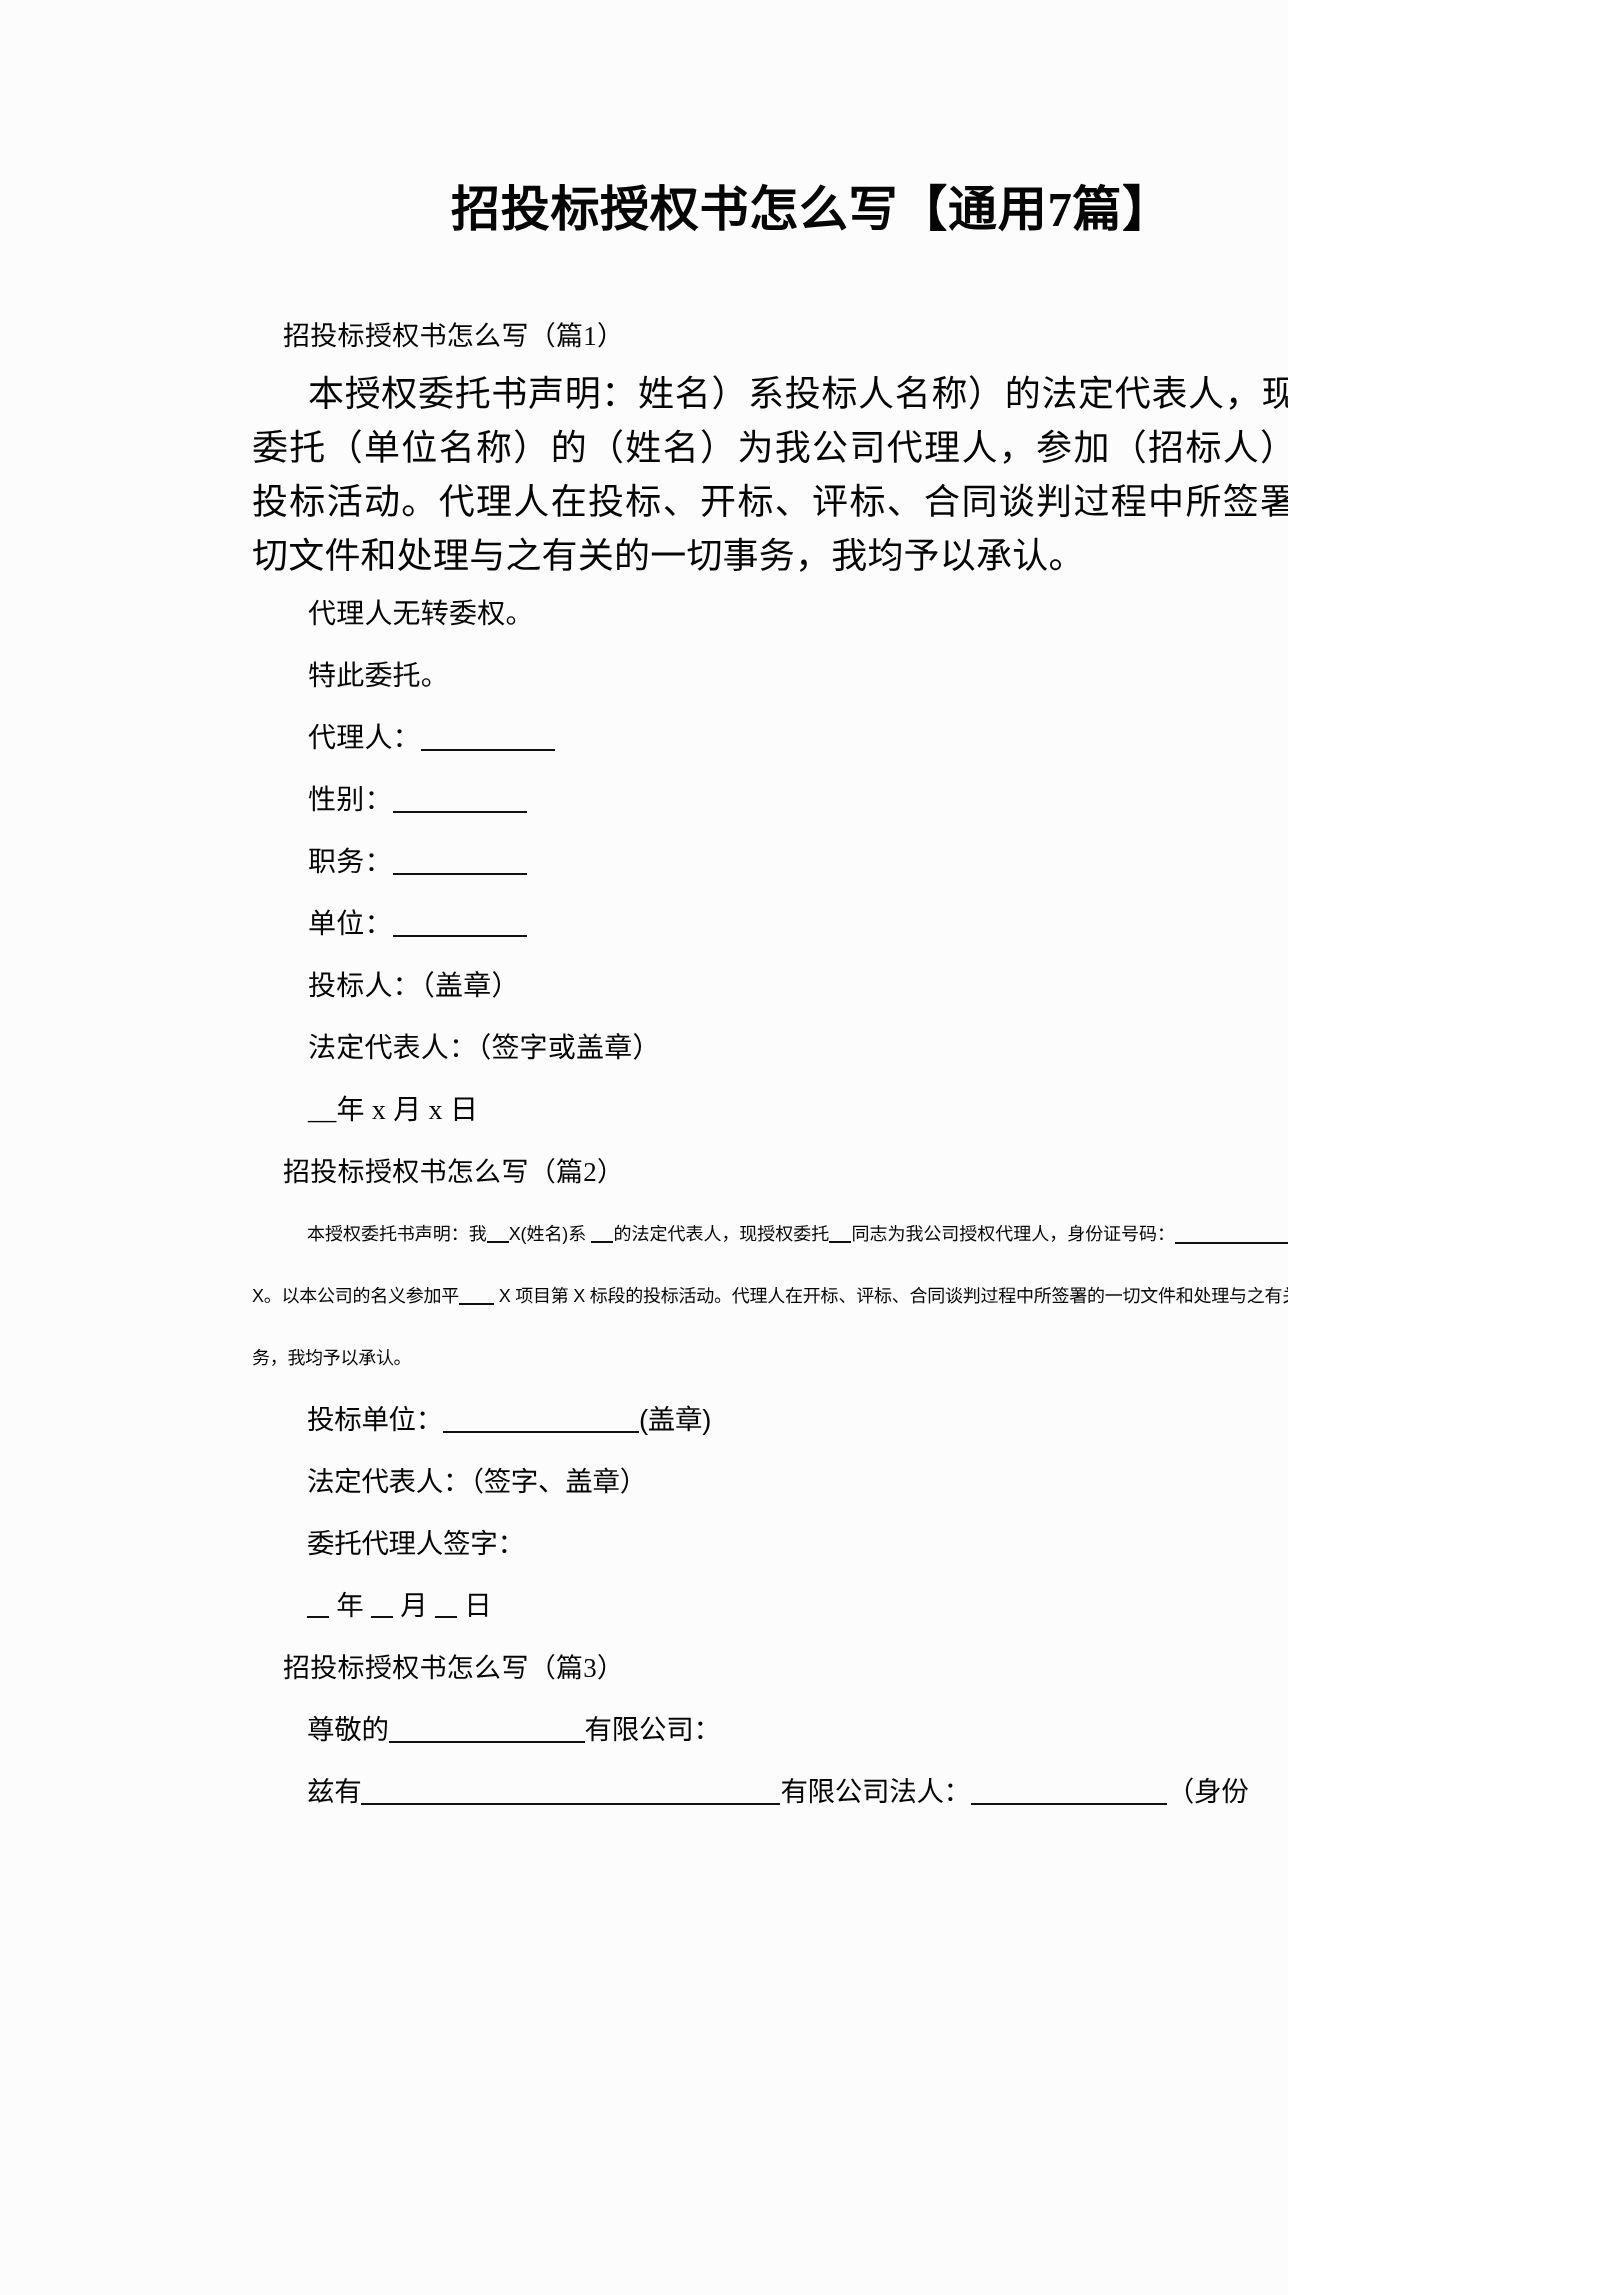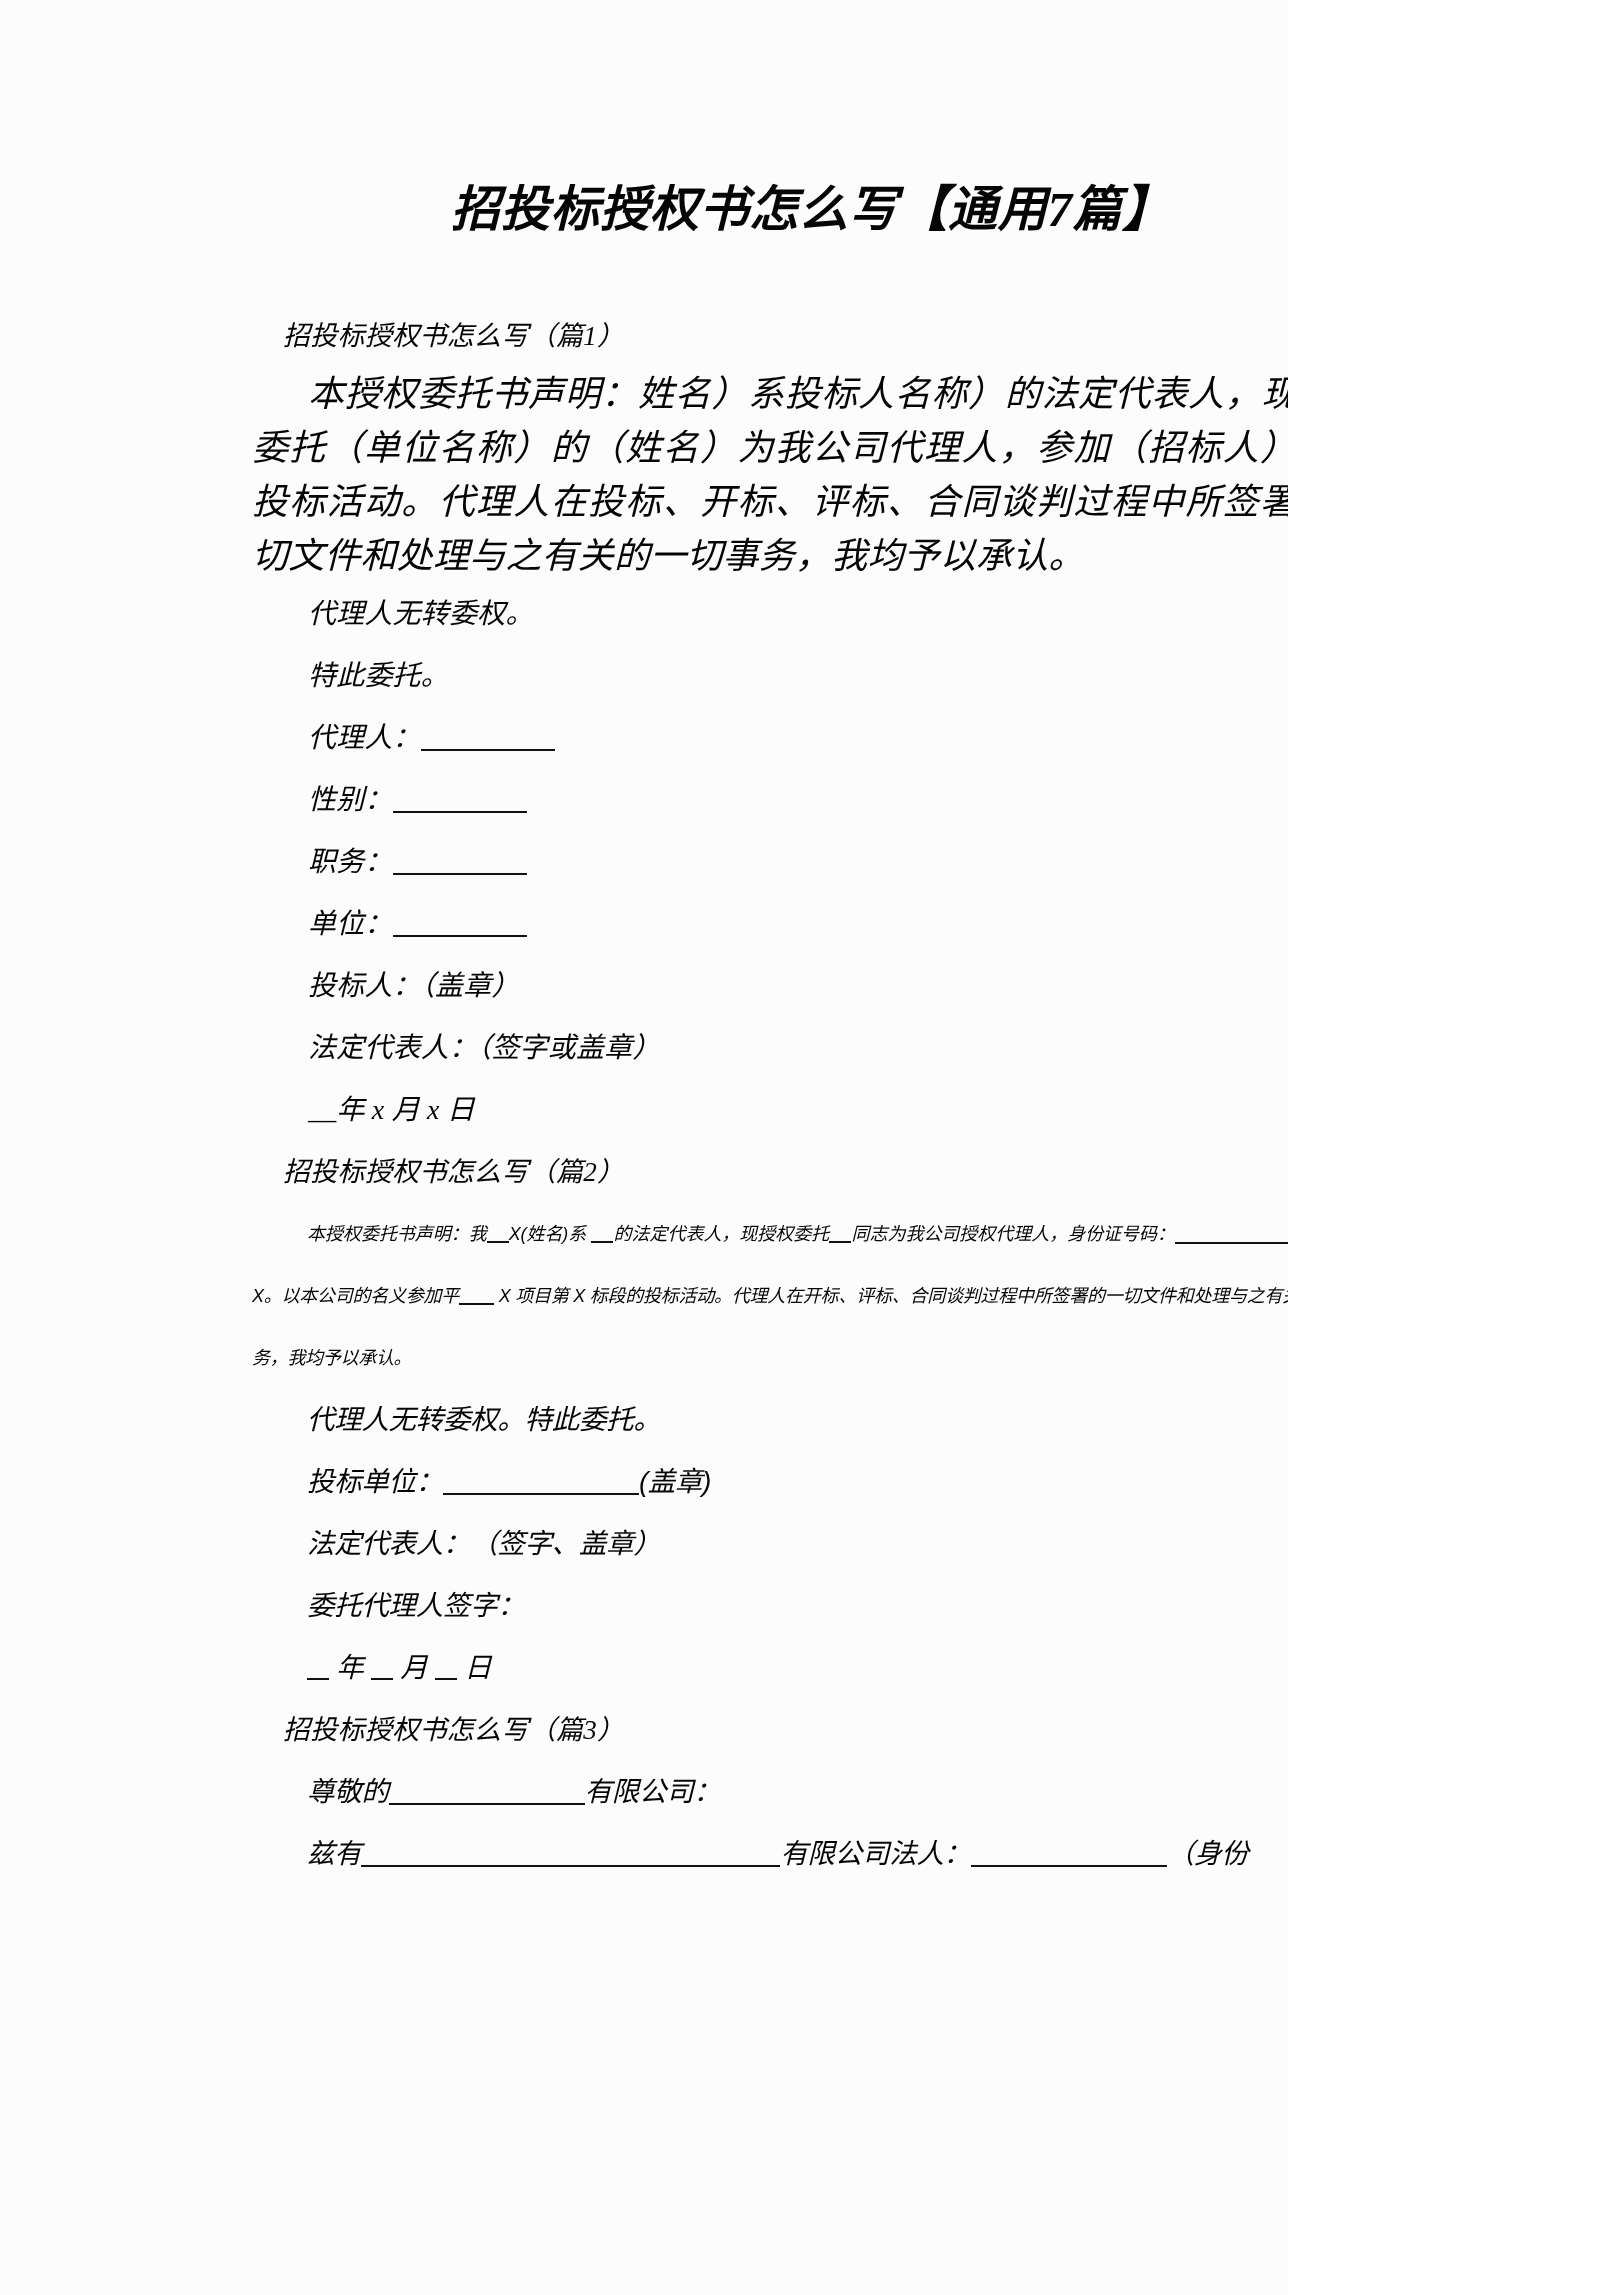--- a/index.html
+++ b/index.html
@@ -10,21 +10,20 @@
   }
   .page {
     position: relative;
     width: 1288px;
     height: 2295px;
     background: #fcfcfc;
     overflow: hidden;
     font-family: "Liberation Serif", "DejaVu Serif", serif;
     color: #050505;
     box-sizing: border-box;
-    font-style: italic;
   }
 
   
   .content {
     position: absolute;
     left: 252px;
     top: 0;
     width: 1119px;   
   }
 
@@ -168,21 +167,20 @@
       </div>
 
       <div class="line">__年 x 月 x 日</div>
 
       <div class="sec-head">招投标授权书怎么写（篇2）</div>
 
       <div class="cond-para">
         <span>本授权委托书声明：我</span><span class="us"></span><span>X(姓名)系</span>&nbsp;<span class="us"></span><span>的法定代表人，现授权委托</span><span class="us"></span><span>同志为我公司授权代理人，身份证号码：</span><span class="blank b-xl"></span><span>X。以本公司的名义参加平</span><span class="us-wide"></span>&nbsp;<span>X 项目第 X 标段的投标活动。代理人在开标、评标、合同谈判过程中所签署的一切文件和处理与之有关的一切事务，我均予以承认。</span>
       </div>
 
-      <div class="cond-line">代理人无转委权。特此委托。</div>
 
       <div class="cond-line">
         <span>投标单位：</span><span class="blank b-xl"></span><span>(盖章)</span>
       </div>
 
       <div class="cond-line">
         <span>法定代表人：</span><span>（签字、盖章）</span>
       </div>
 
       <div class="cond-line">委托代理人签字：</div>

